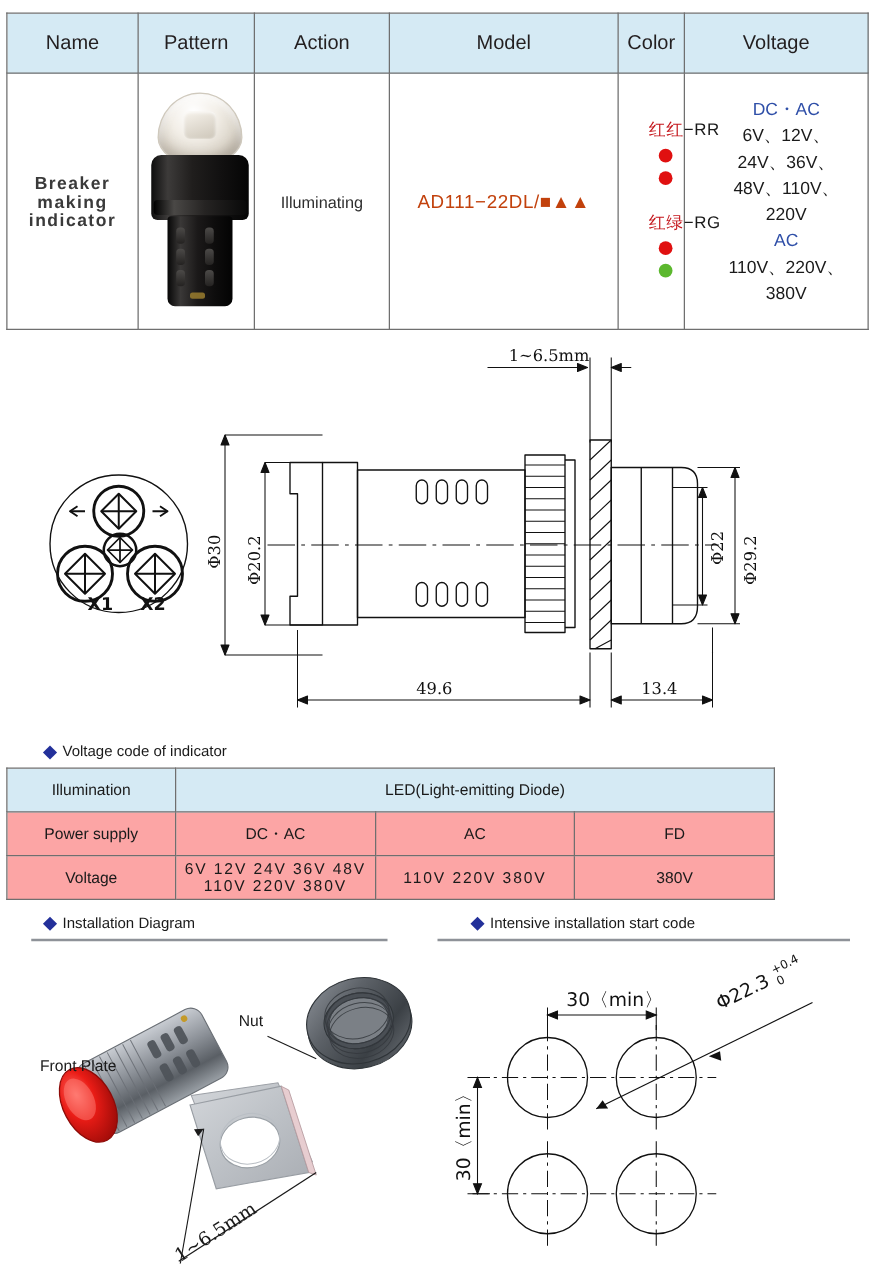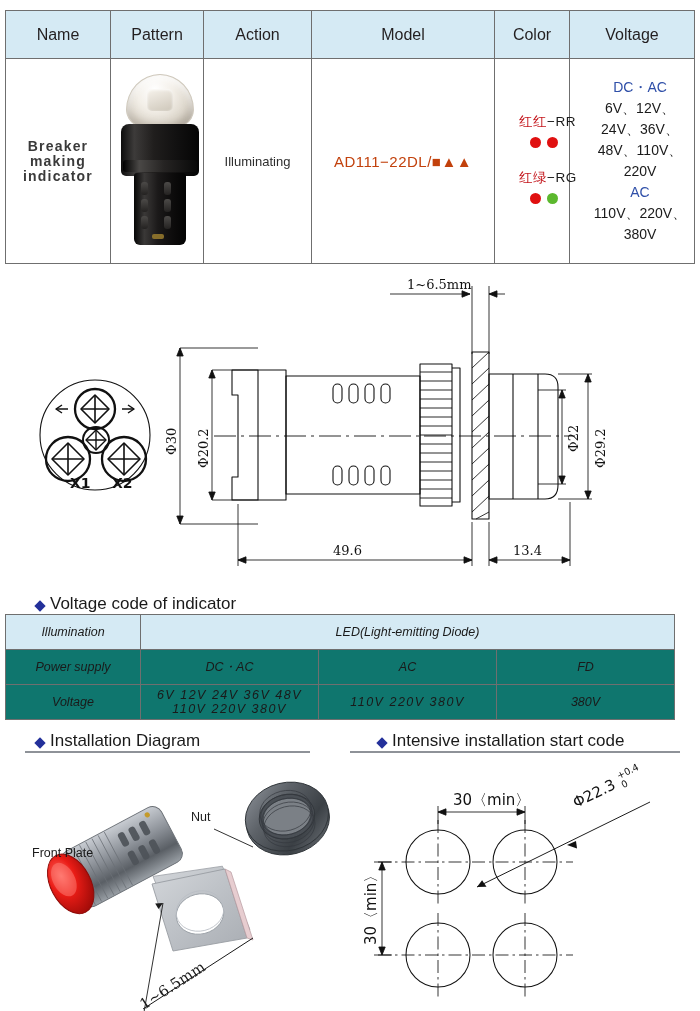--- a/index.html
+++ b/index.html
@@ -87,54 +87,54 @@
 
   
   .volt-cell { text-align:left; padding:0 0 0 16px; font-size:14px; line-height:21px; color:#1a1a1a; }
   .volt-head { color:#2f4fa8; }
 
   
   .drawing { position:absolute; left:0; top:272px; width:700px; height:318px; }
   .drawing svg { display:block; }
 
   
-  .sec-head { position:absolute; font-size:17px; color:#1a1a1a; white-space:nowrap;padding-left:28px; }
+  .sec-head { position:absolute; font-size:12px; color:#1a1a1a; white-space:nowrap;padding-left:28px; }
   .sec-head .dia {
     display:inline-block; width:8px; height:8px; background:#23309a;
     transform:rotate(45deg); margin-right:6px; position:relative; top:1px;
   }
   .sec-rule { position:absolute; height:2px; background:#8e9298; }
 
   
   .vc-wrap { position:absolute; left:5px; top:614px; width:690px; }
-  table.vc { border-collapse:collapse; width:670px; table-layout:fixed;font-style:italic; }
+  table.vc { border-collapse:collapse; width:615px; table-layout:fixed; }
   table.vc td {
     border:1px solid #6f6f6f; text-align:center; vertical-align:middle;
-    font-size:12.5px; height:35px; color:#1a1a1a; background:#0f766e;
+    font-size:12.5px; height:35px; color:#1a1a1a; background:#fca5a5;
   }
   table.vc td.hd { background:#d5eaf4; }
   .vsp { letter-spacing:1.5px; }
 
   
   .inst { position:absolute; left:0px; top:762px; width:340px; height:249px; }
   .intens { position:absolute; left:340px; top:762px; width:360px; height:249px; }
   .inst svg, .intens svg { display:block; }
 </style>
 </head>
 <body>
 
 <div class="spec-table-wrap">
   <table class="spec">
     <thead>
       <tr>
         <th style="width:105px">Name</th>
         <th style="width:93px">Pattern</th>
         <th style="width:108px">Action</th>
         <th style="width:183px">Model</th>
-        <th style="width:75px">Color</th>
+        <th style="width:53px">Color</th>
         <th>Voltage</th>
       </tr>
     </thead>
     <tbody>
       <tr>
 
         <td class="name-cell">
           <div>Breaker</div>
           <div>making</div>
           <div>indicator</div>

